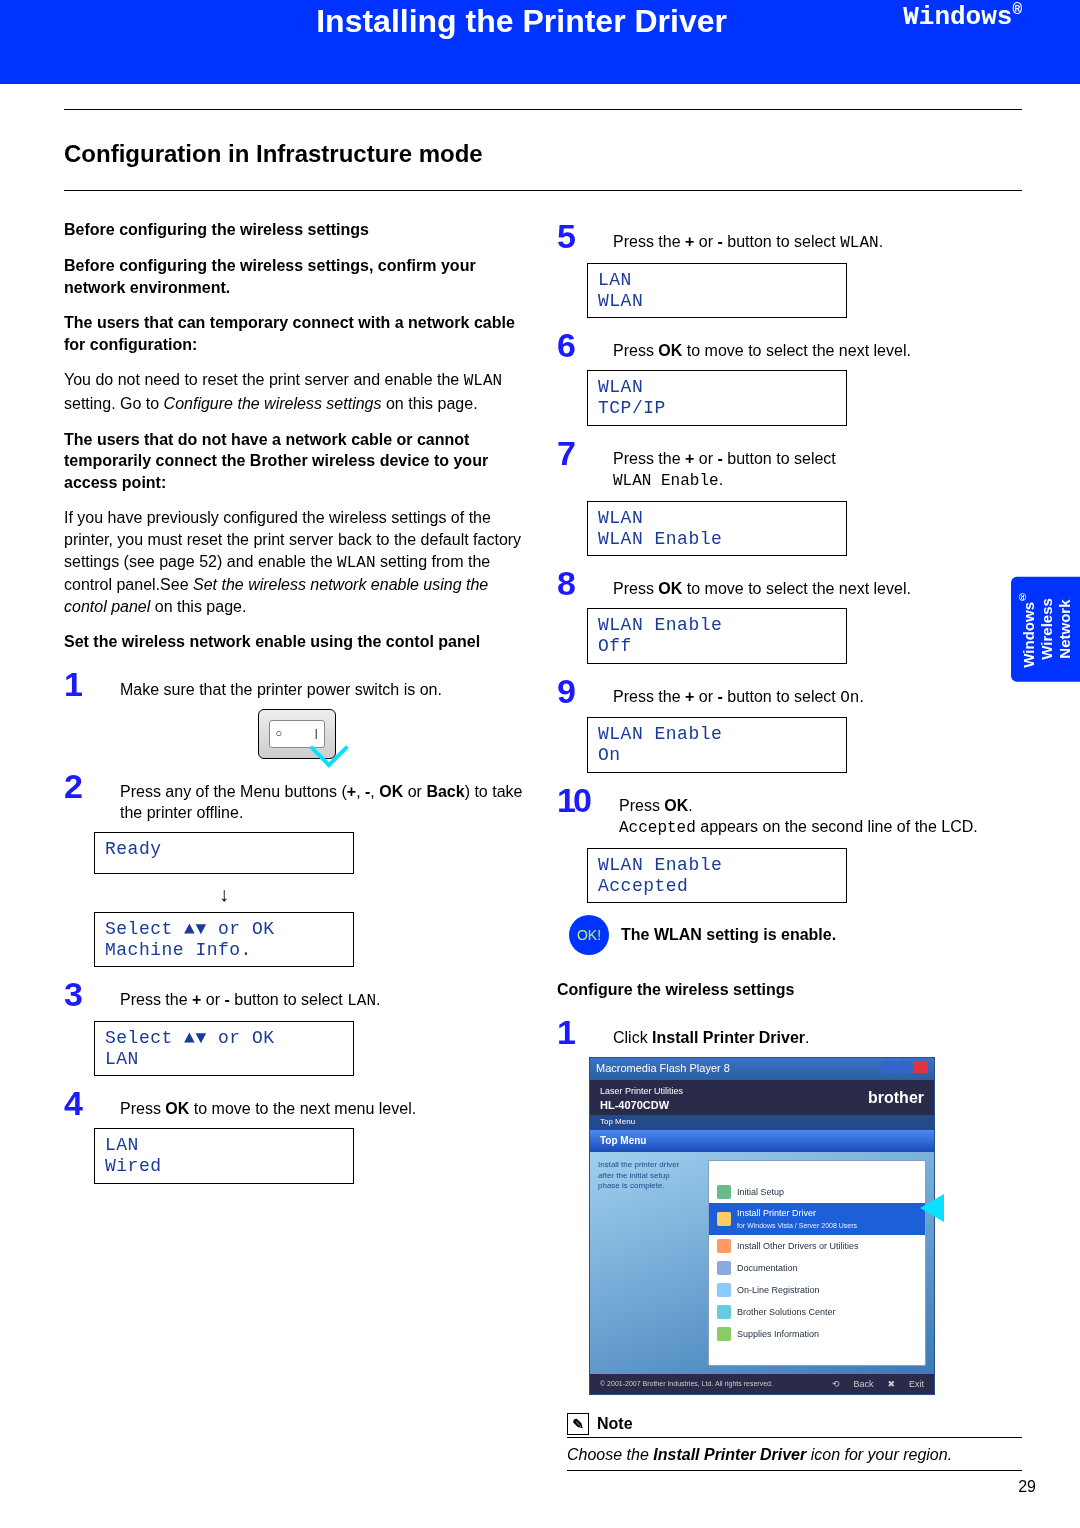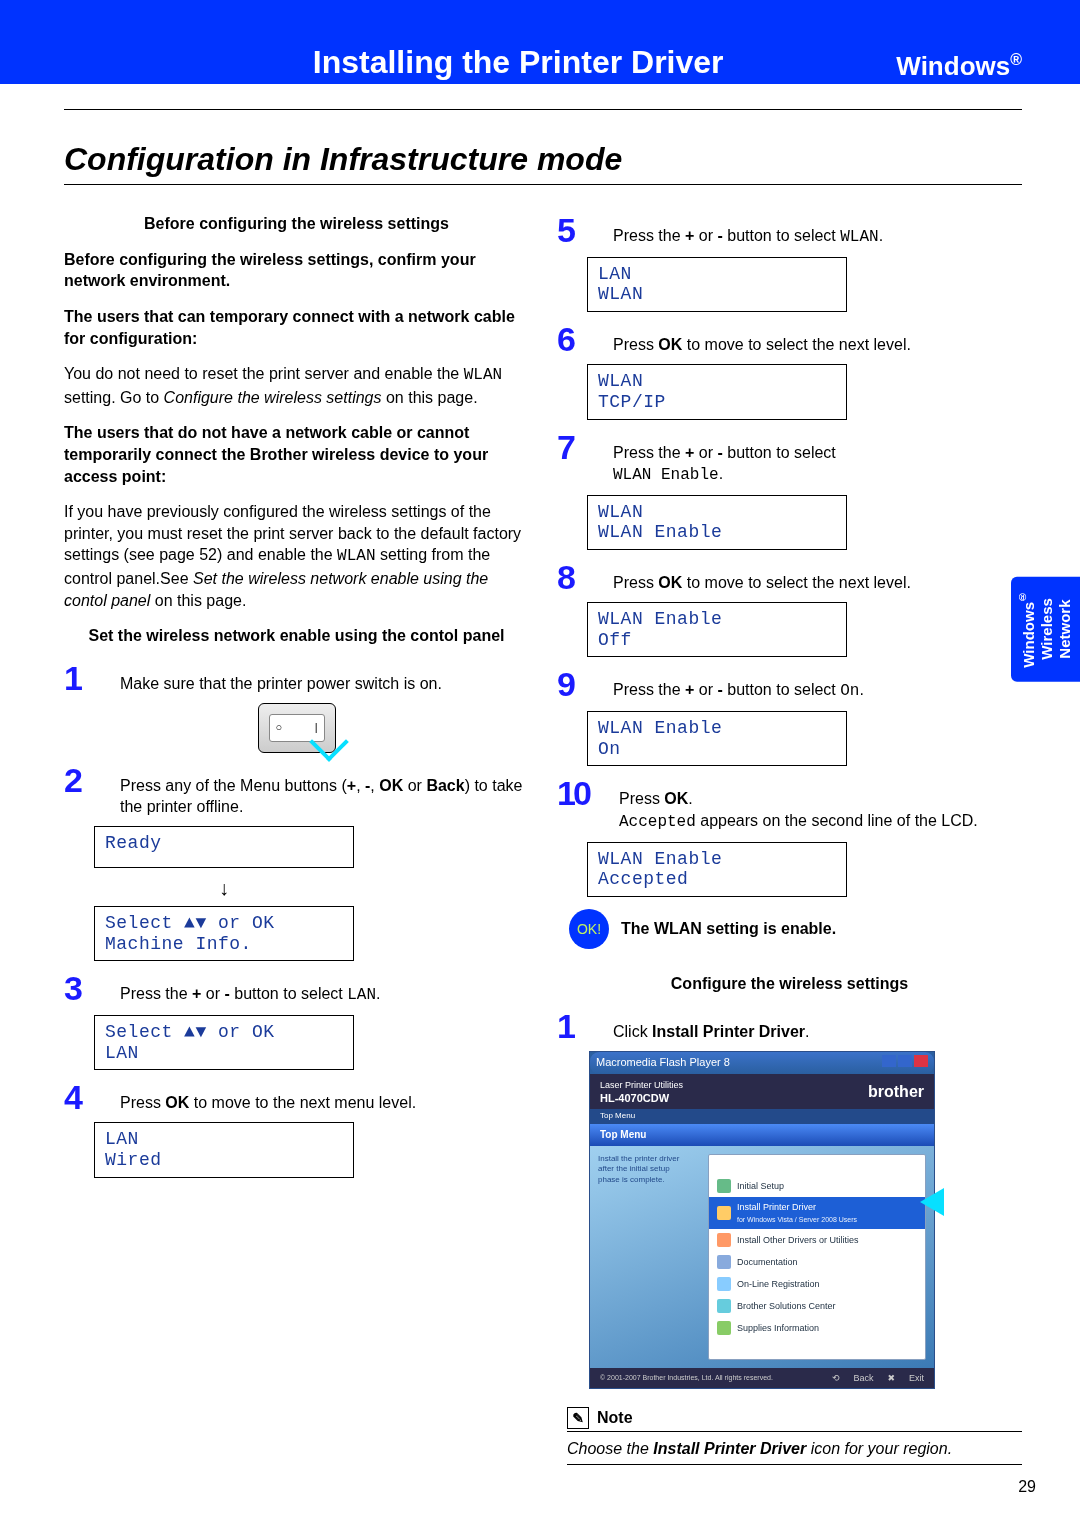--- a/index.html
+++ b/index.html
@@ -14,63 +14,62 @@
     line-height: 1.35;
   }
 
   
   .header {
     background: #0033ff;
     color: #fff;
     height: 84px;
     padding: 0 58px 0 0;
     display: flex;
-    align-items: flex-end;
+    align-items: flex-start;
   }
   .header-title {
     flex: 1;
     text-align: center;
     font-size: 32px;
     font-weight: bold;
     padding-left: 140px;
   }
   .header-os {
     font-size: 26px;
     font-weight: bold;
     position: relative;
+    font-family: Liberation Mono, monospace;
   }
   .header-os sup { font-size: 16px; vertical-align: super; }
 
   .page {
     padding: 25px 58px 0 64px;
   }
 
   .section-title {
-    font-size: 32px;
-    font-weight: bold;
-    margin-bottom: 3px;
-    font-style: italic;
+    font-size: 24px;
+    font-weight: bold;
+    margin-bottom: 20px;
   }
   .rule {
     border: none;
     border-top: 1.5px solid #000;
     margin-bottom: 28px;
   }
 
   .columns {
     display: flex;
     gap: 28px;
   }
   .col { flex: 1; min-width: 0; }
 
   .sub-head {
     font-weight: bold;
     font-size: 16px;
     margin-bottom: 14px;
-    text-align: center;
   }
 
   .important-bar {
     background: #8080a0;
     color: #fff;
     font-weight: bold;
     padding: 5px 12px;
     width: 370px;
     margin-bottom: 10px;
     font-size: 16px;
@@ -209,21 +208,20 @@
     position: relative;
   }
   .installer .titlebar {
     background: linear-gradient(#3b72c9,#2a5fa0);
     color: #fff;
     height: 22px;
     display: flex;
     align-items: center;
     padding: 0 6px;
     justify-content: space-between;
-    border-radius: 9px;
   }
   .installer .winbtns span {
     display:inline-block; width:14px; height:12px;
     background:#d34; margin-left:2px;
   }
   .installer .winbtns span:first-child { background:#36c; }
   .installer .winbtns span:nth-child(2){ background:#36c; }
   .installer .model-row {
     background:#2a2a4a; color:#fff;
     display:flex; justify-content:space-between; align-items:center;

